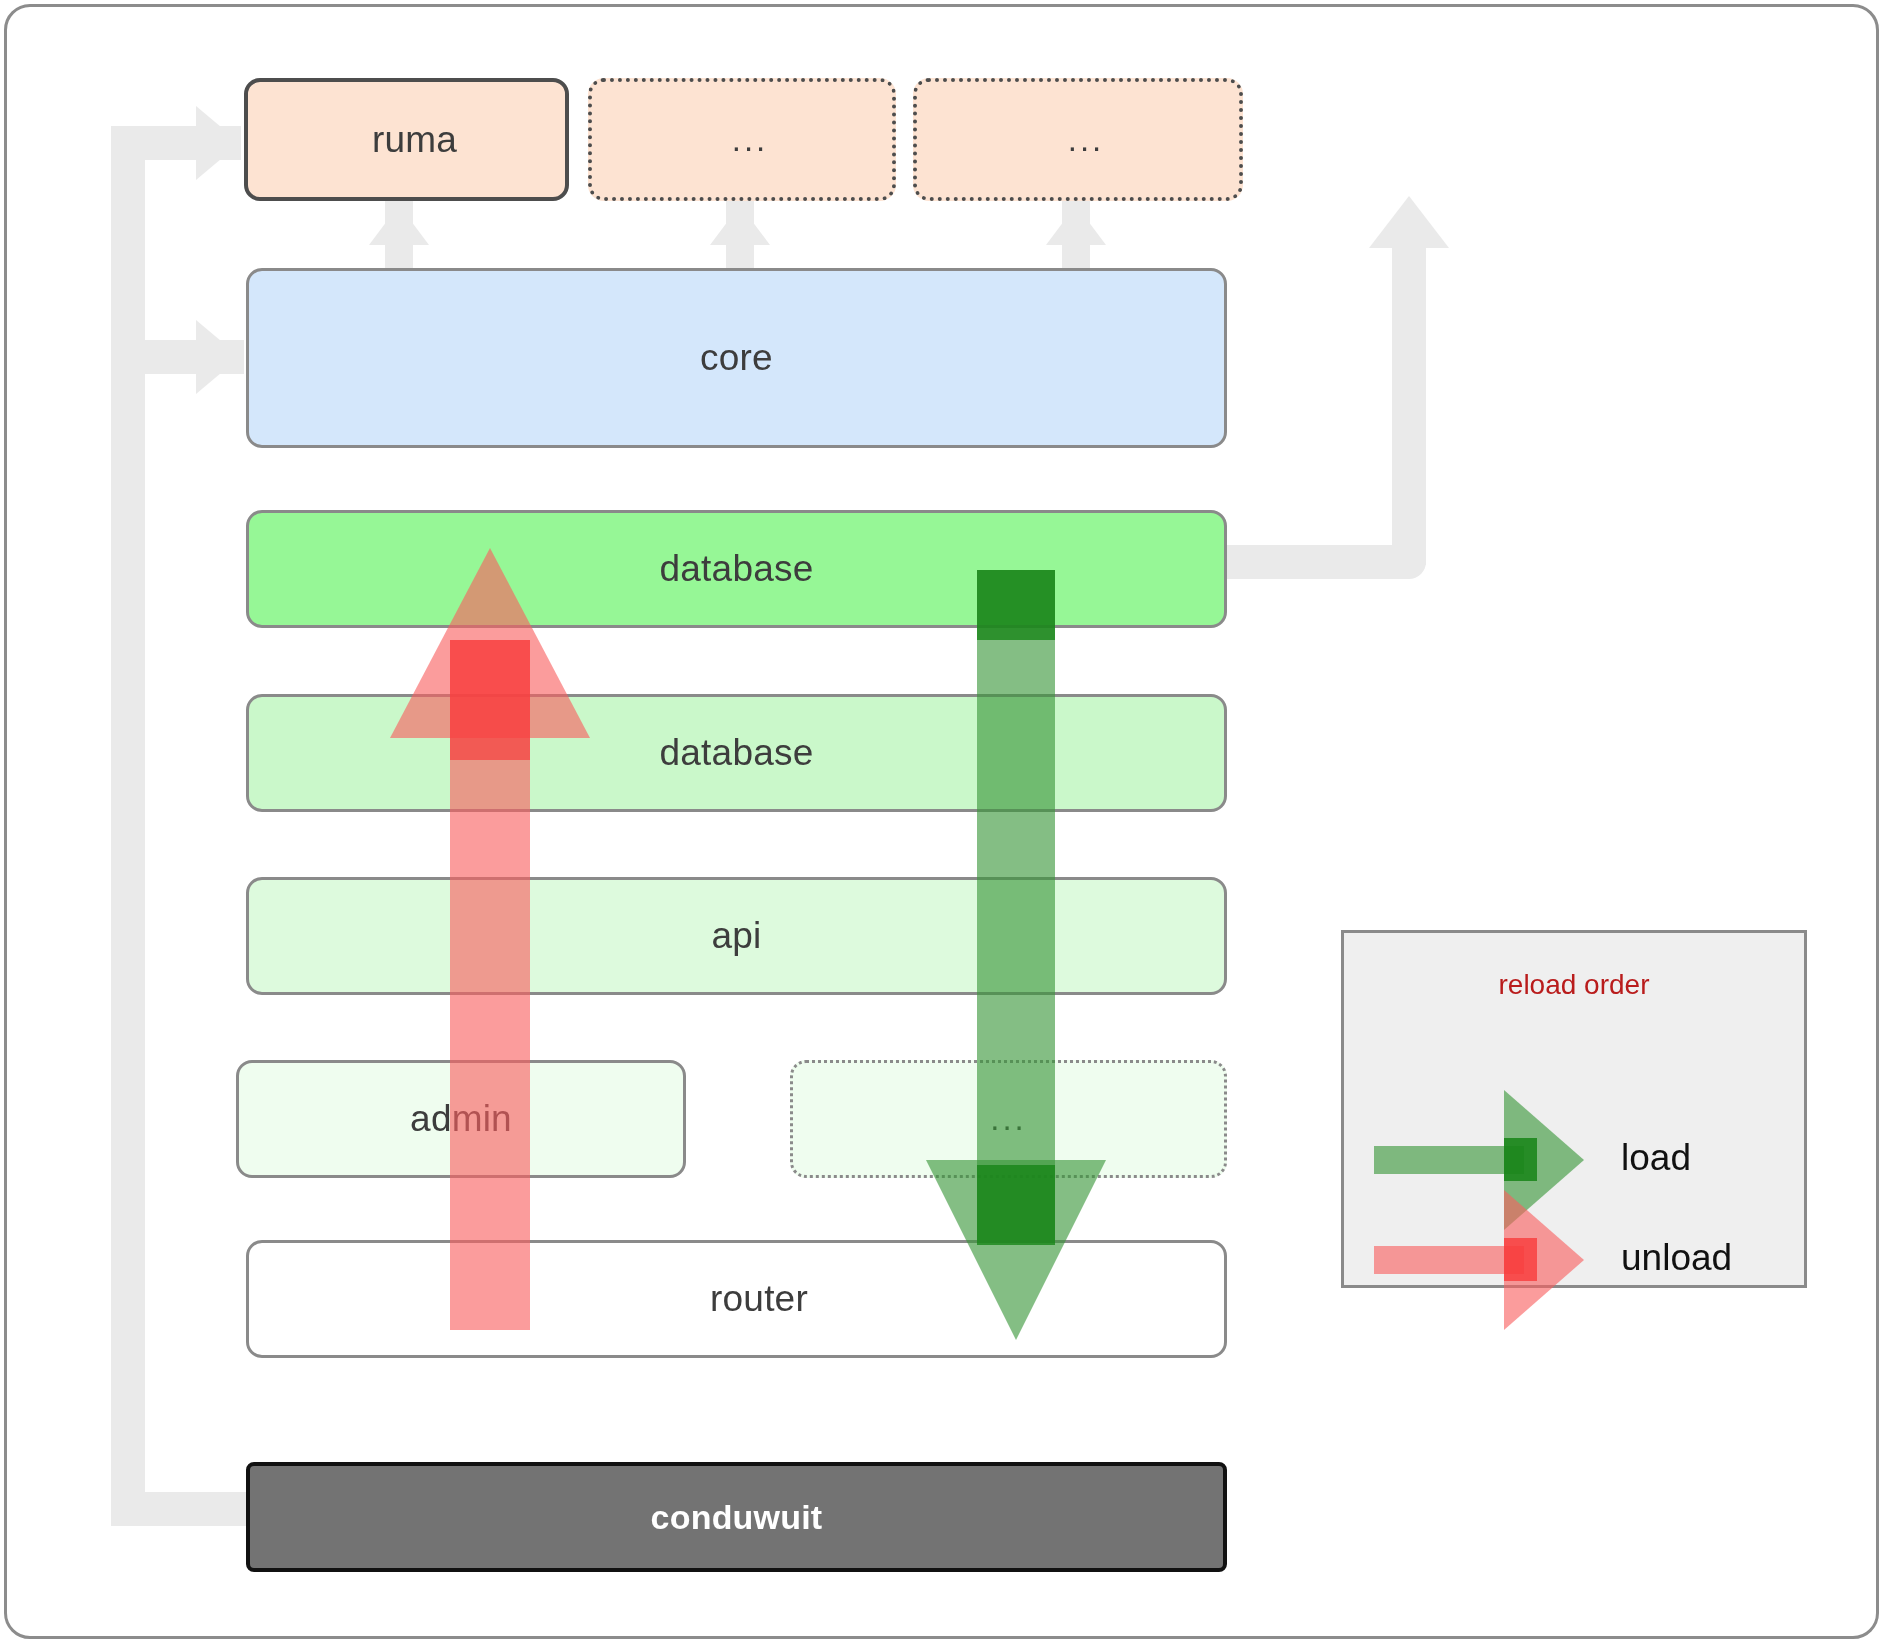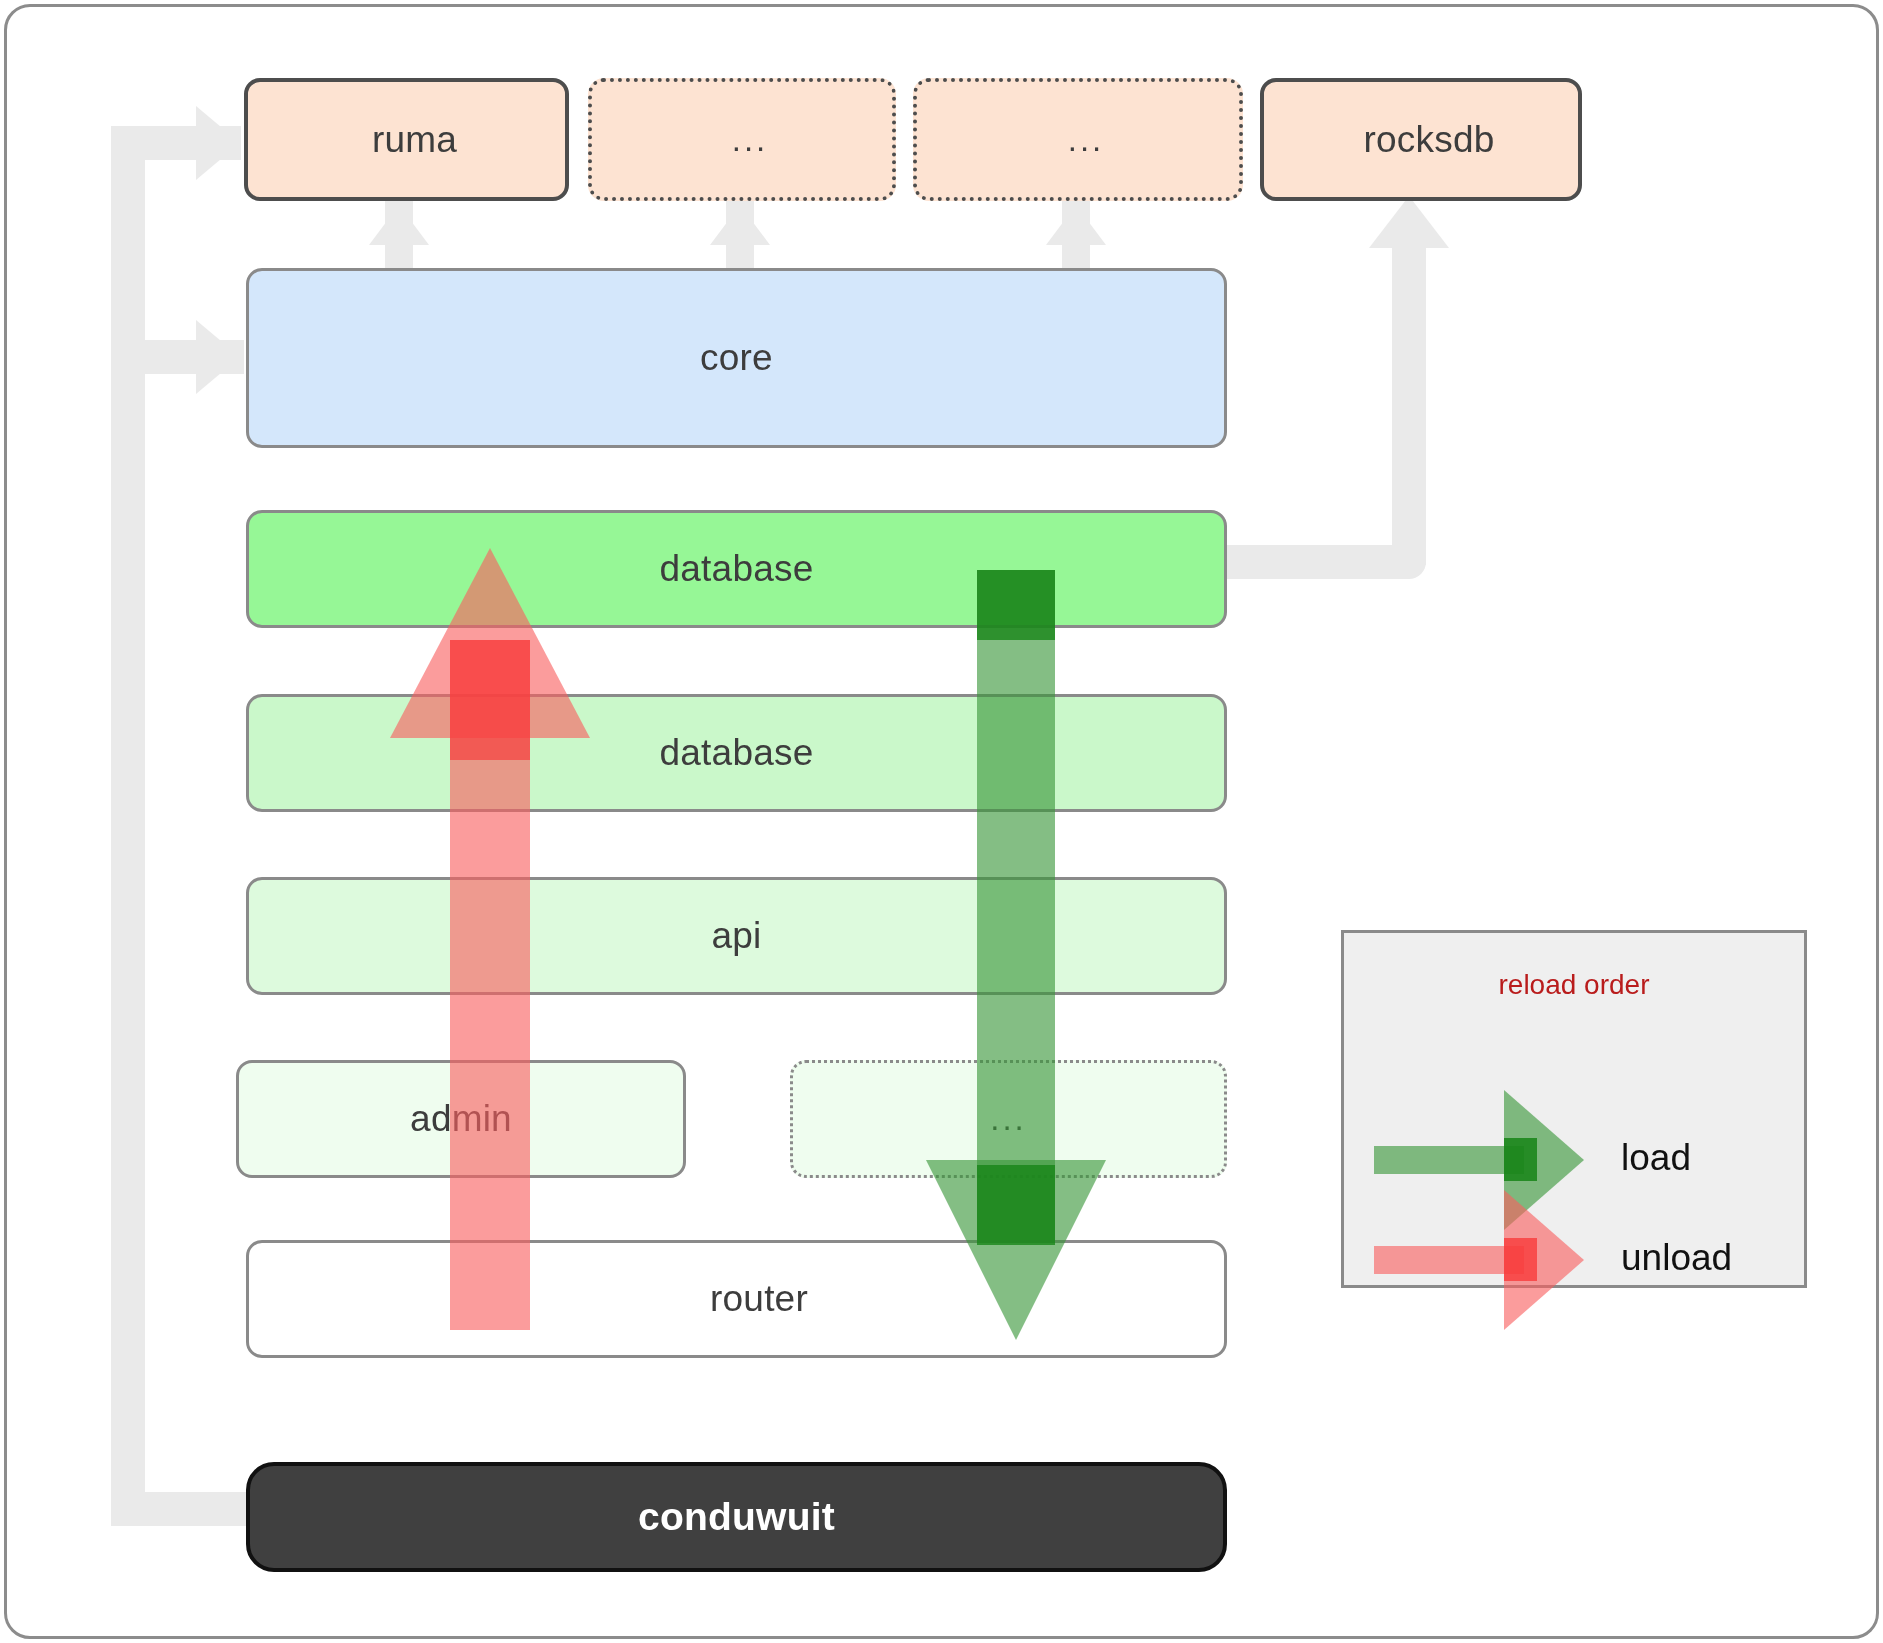--- a/index.html
+++ b/index.html
@@ -60,26 +60,26 @@
 
   
   .lay {
     border: 3px solid #8a8a8a;
     border-radius: 16px;
   }
   .lay.dotted { border: 3px dotted #8a8a8a; }
 
   
   .root {
-    background: #404040;
+    background: #737373;
     border: 4px solid #111111;
-    border-radius: 28px;
+    border-radius: 8px;
     color: #ffffff;
     font-weight: bold;
-    font-size: 39px;
+    font-size: 34px;
   }
 
   
   .pipe { position: absolute; background: #eaeaea; z-index: 1; }
   .pipe-arrow { position: absolute; width: 0; height: 0; z-index: 1; }
   .arrow-right {
     border-top: 37px solid transparent;
     border-bottom: 37px solid transparent;
     border-left: 44px solid #eaeaea;
   }
@@ -179,21 +179,20 @@
   <div class="pipe" style="left:1226px; top:545px; width:200px; height:34px; border-radius:0 17px 17px 0;"></div>
   <div class="pipe" style="left:1392px; top:245px; width:34px; height:320px;"></div>
   <div class="pipe-arrow arrow-up-big" style="left:1369px; top:196px;"></div>
 
   <div class="node dep" style="left:244px; top:78px; width:325px;">ruma</div>
 
   <div class="node dep dashed dots" style="left:588px; top:78px; width:308px;">...</div>
 
   <div class="node dep dashed dots" style="left:913px; top:78px; width:330px;">...</div>
 
-  <div class="node dep" style="left:1260px; top:78px; width:322px;">rocksdb</div>
 
   <div class="node core" style="left:246px; top:268px; width:981px; height:180px;">core</div>
 
   <div class="node lay" style="left:246px; top:510px; width:981px; height:118px; background:#96f796;">database</div>
 
   <div class="node lay" style="left:246px; top:694px; width:981px; height:118px; background:#caf8ca;">database</div>
 
   <div class="node lay" style="left:246px; top:877px; width:981px; height:118px; background:#ddfadd;">api</div>
 
   <div class="node lay" style="left:236px; top:1060px; width:450px; height:118px; background:#effdef;">admin</div>

